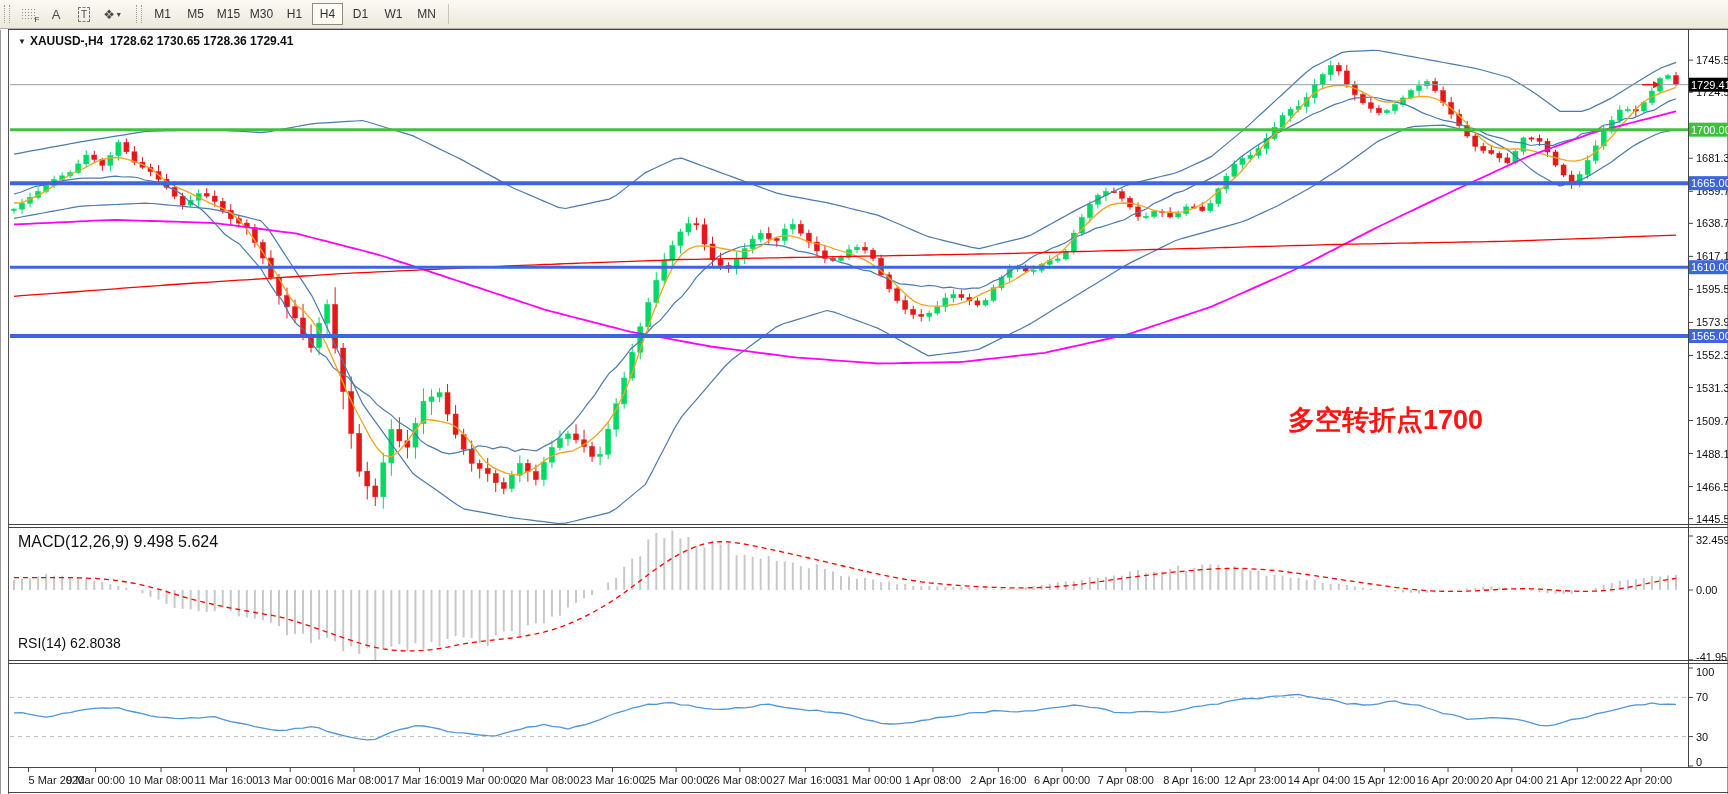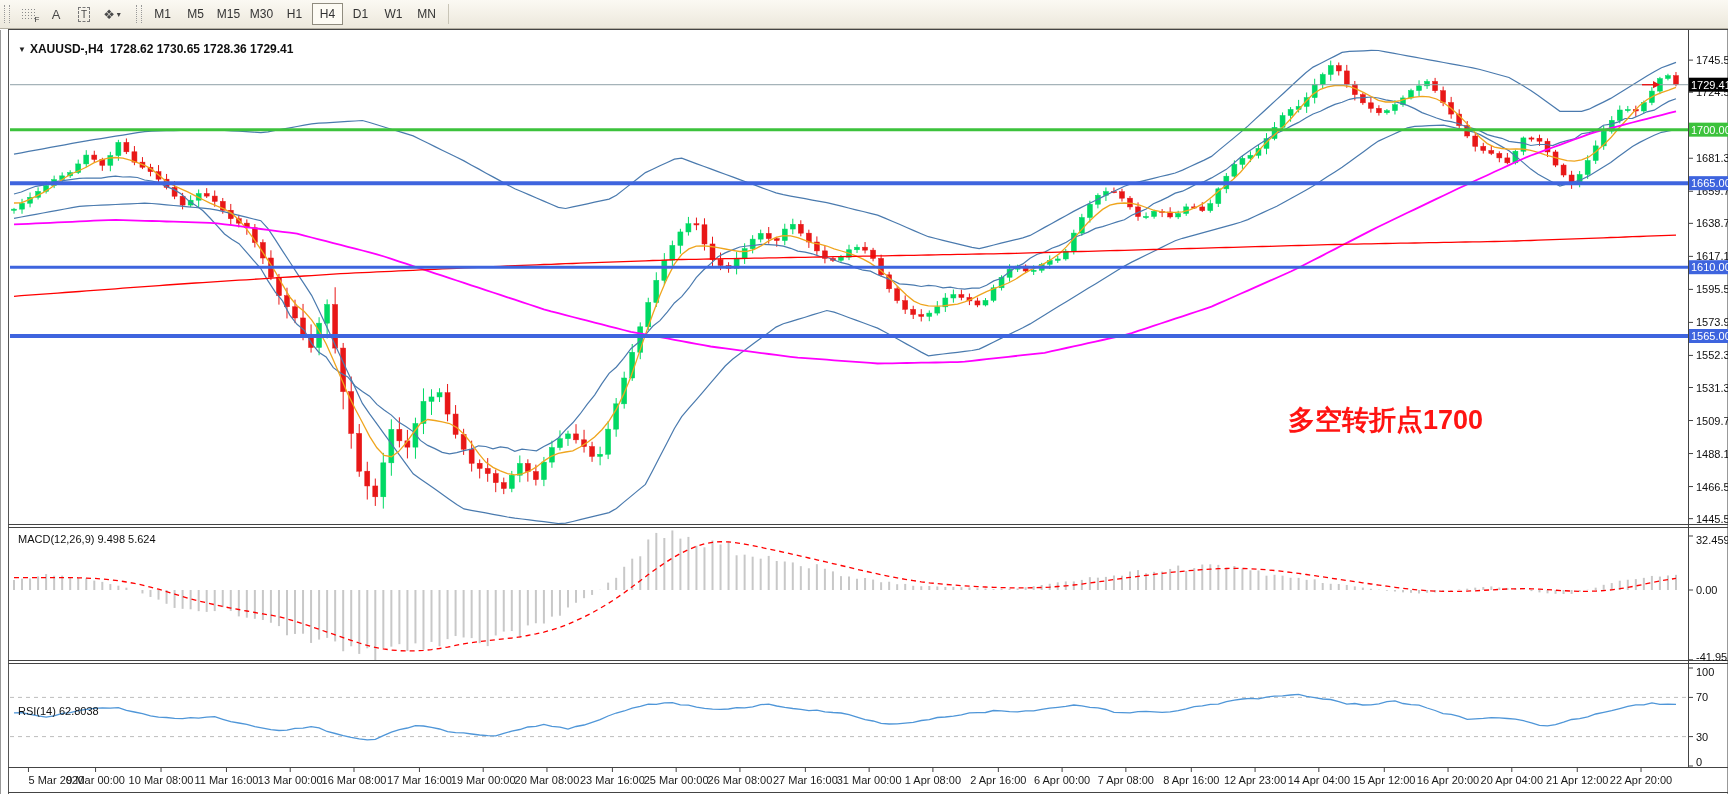--- a/index.html
+++ b/index.html
@@ -14,24 +14,24 @@
     background-image:radial-gradient(#8a8a8a 26%,transparent 30%);background-size:3px 3px;}
   .grid-f i{position:absolute;right:-4px;bottom:-3px;font-style:normal;font-size:8px;color:#333;background:transparent;}
   .boxed-t{border:1px dashed #777;font-size:10px;line-height:11px;padding:1px 2px;color:#444;}
   .caret{font-size:8px;color:#444;margin-left:2px;}
   .sep{width:1px;height:20px;background:#C9C5B7;margin:0 5px;}
   .handle{width:4px;height:18px;border-left:1px dotted #999;border-right:1px dotted #999;margin:0 4px;}
   .tf-btn{min-width:29px;height:20px;font-size:12px;color:#333;display:flex;align-items:center;
     justify-content:center;border:1px solid transparent;margin:0 1px;cursor:default;}
   .tf-btn.active{background:#FDFBF4;border:1px solid #908C7F;}
   .overlay{position:absolute;z-index:4;white-space:pre;}
-  #title-line{left:18px;top:34px;font-size:12px;font-weight:bold;color:#101010;margin-top:8px;}
+  #title-line{left:18px;top:34px;font-size:12px;font-weight:bold;color:#101010;}
   #title-line .tri{font-size:8px;vertical-align:1px;margin-right:4px;color:#222;}
-  #macd-label{left:18px;top:533px;font-size:11px;color:#101010;}
-  #rsi-label{left:18px;top:705px;font-size:11px;color:#101010;}
+  #macd-label{left:18px;top:533px;font-size:16px;color:#101010;}
+  #rsi-label{left:18px;top:635px;font-size:14px;color:#101010;}
   #annotation{left:1288px;top:402px;font-size:27px;font-weight:bold;color:#FF1412;z-index:5;}
   svg{position:absolute;top:0;left:0;z-index:1;}
   svg text{font-family:"Liberation Sans",sans-serif;}
 </style>
 </head>
 <body>
 <div id="stage">
 
 <div class="toolbar">
   <div class="handle"></div>

